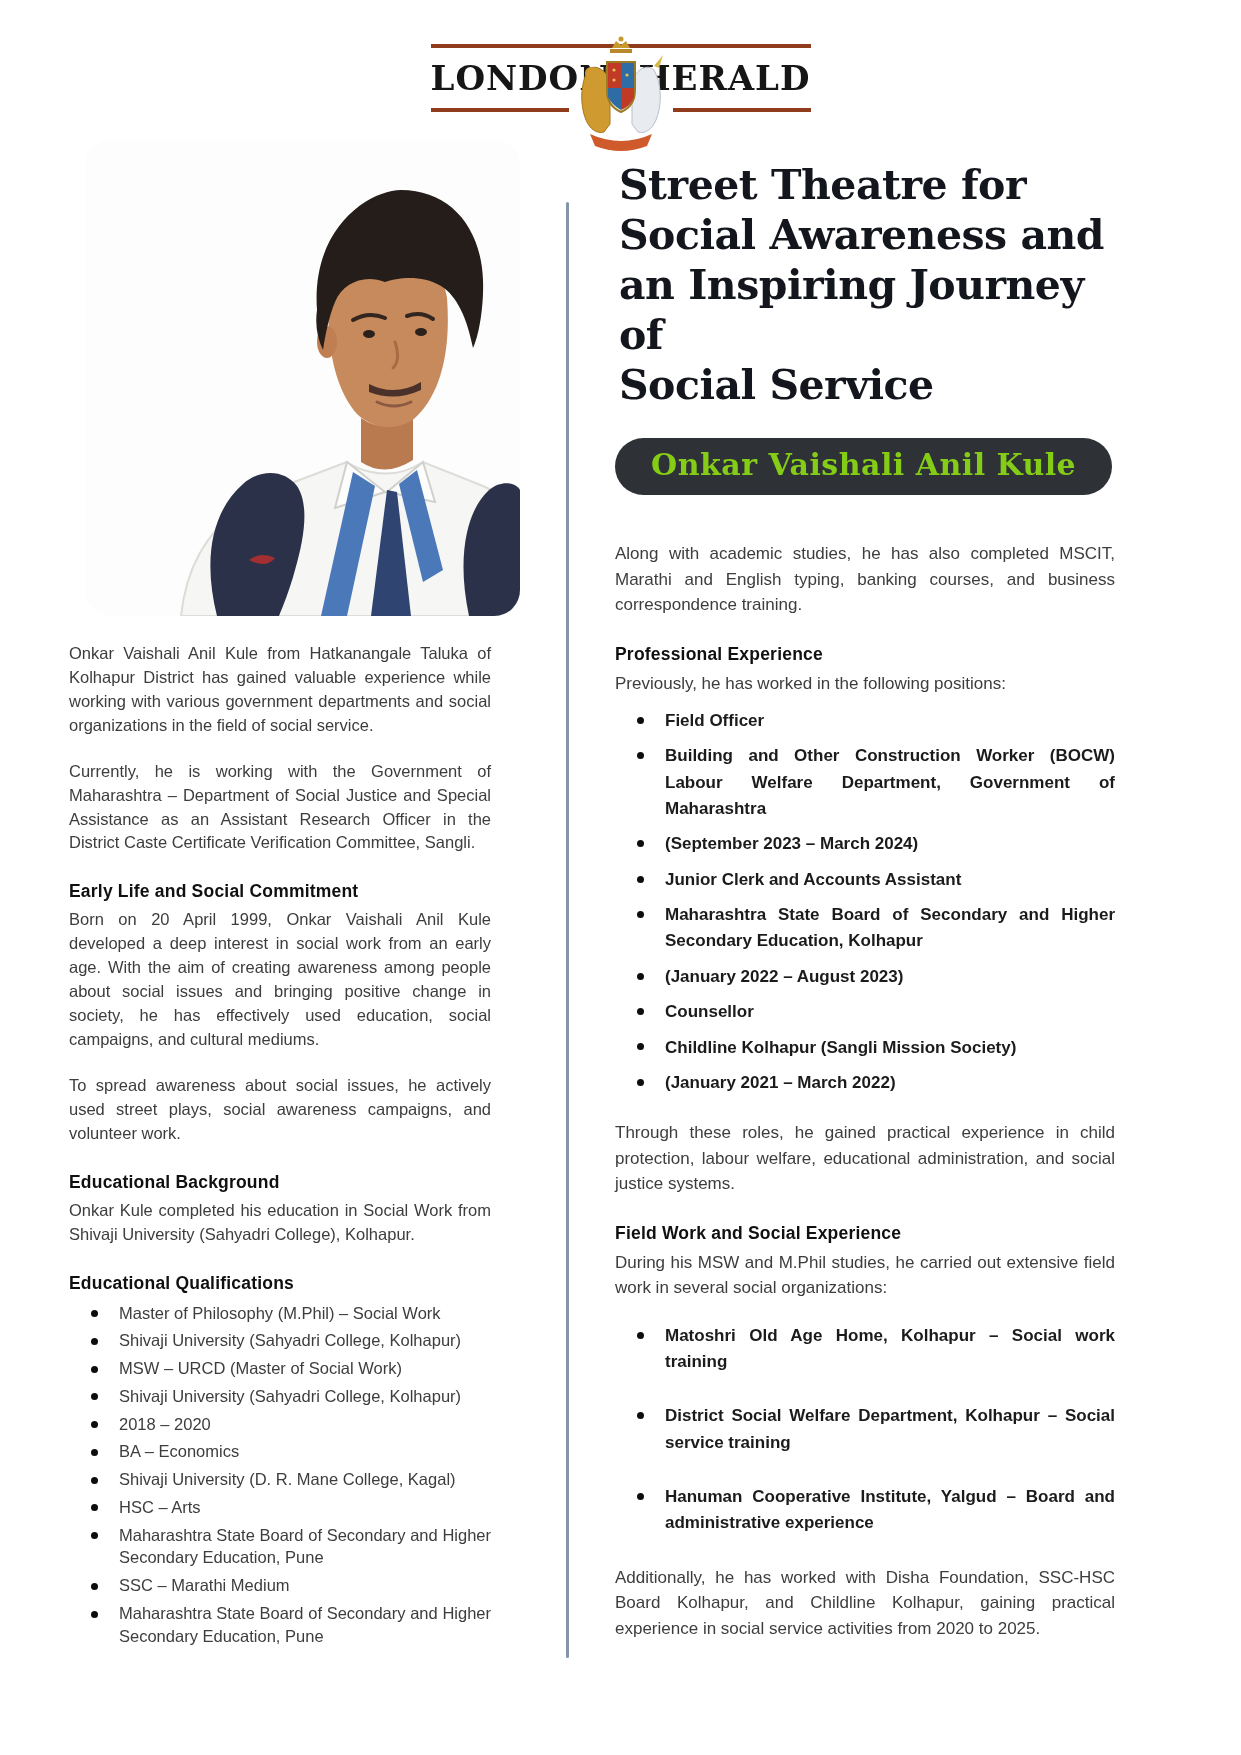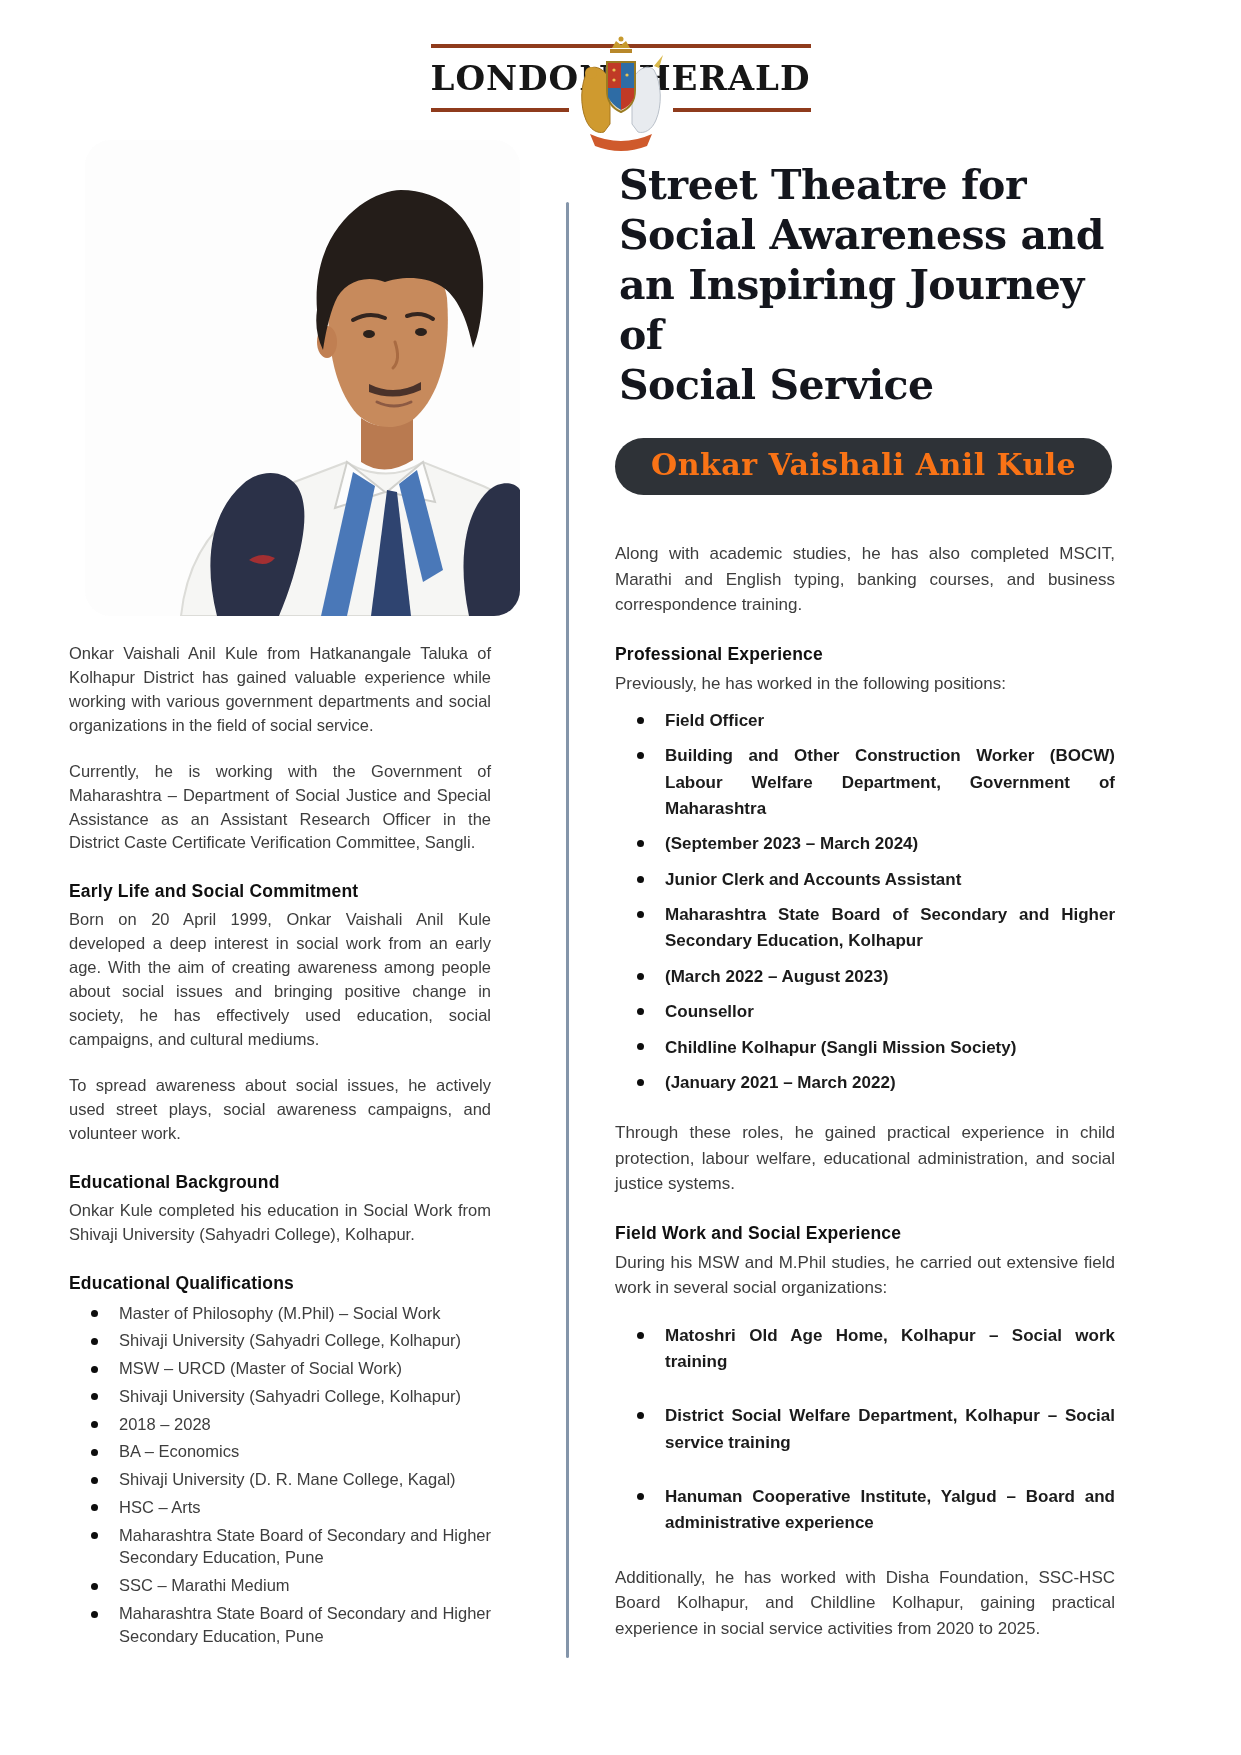--- a/index.html
+++ b/index.html
@@ -47,21 +47,21 @@
     margin:26px 0 6px 0; letter-spacing:0.2px;
   }
 
   
   .headline {
     font-family:"DejaVu Serif","Liberation Serif",serif; font-weight:700;
     font-size:41px; line-height:1.22; color:#14161d; letter-spacing:-0.5px;
     white-space:pre-line; margin:4px;
   }
   .name-badge {
-    display:inline-block; margin-top:24px; background:#2e3237; color:#f97316;
+    display:inline-block; margin-top:24px; background:#2e3237; color:#84cc16;
     font-family:"DejaVu Serif","Liberation Serif",serif; font-weight:700;
     font-size:30px; padding:9px 36px 13px 36px; border-radius:34px; letter-spacing:0.5px;
   }
   .after-badge { margin-top:46px; }
 
   
   .list { margin:8px 0 24px 0; }
   .li { position:relative; padding-left:50px; text-align:justify; }
   .li::before {
     content:""; position:absolute; left:22px; top:0.52em;
@@ -152,21 +152,21 @@
 
     <div class="section-heading">Educational Background</div>
     <p class="body-text">Onkar Kule completed his education in Social Work from Shivaji University (Sahyadri College), Kolhapur.</p>
 
     <div class="section-heading">Educational Qualifications</div>
     <div class="list">
       <div class="li li-plain">Master of Philosophy (M.Phil) – Social Work</div>
       <div class="li li-plain">Shivaji University (Sahyadri College, Kolhapur)</div>
       <div class="li li-plain">MSW – URCD (Master of Social Work)</div>
       <div class="li li-plain">Shivaji University (Sahyadri College, Kolhapur)</div>
-      <div class="li li-plain">2018 – 2028</div>
+      <div class="li li-plain">2018 – 2020</div>
       <div class="li li-plain">BA – Economics</div>
       <div class="li li-plain">Shivaji University (D. R. Mane College, Kagal)</div>
       <div class="li li-plain">HSC – Arts</div>
       <div class="li li-plain">Maharashtra State Board of Secondary and Higher Secondary Education, Pune</div>
       <div class="li li-plain">SSC – Marathi Medium</div>
       <div class="li li-plain">Maharashtra State Board of Secondary and Higher Secondary Education, Pune</div>
     </div>
   </div>
 
   <div class="col-right">
@@ -181,21 +181,21 @@
     <p class="body-text after-badge">Along with academic studies, he has also completed MSCIT, Marathi and English typing, banking courses, and business correspondence training.</p>
 
     <div class="section-heading">Professional Experience</div>
     <p class="body-text" style="margin-bottom:12px;">Previously, he has worked in the following positions:</p>
     <div class="list">
       <div class="li li-bold">Field Officer</div>
       <div class="li li-bold">Building and Other Construction Worker (BOCW) Labour Welfare Department, Government of Maharashtra</div>
       <div class="li li-bold">(September 2023 – March 2024)</div>
       <div class="li li-bold">Junior Clerk and Accounts Assistant</div>
       <div class="li li-bold">Maharashtra State Board of Secondary and Higher Secondary Education, Kolhapur</div>
-      <div class="li li-bold">(March 2022 – August 2023)</div>
+      <div class="li li-bold">(January 2022 – August 2023)</div>
       <div class="li li-bold">Counsellor</div>
       <div class="li li-bold">Childline Kolhapur (Sangli Mission Society)</div>
       <div class="li li-bold">(January 2021 – March 2022)</div>
     </div>
     <p class="body-text">Through these roles, he gained practical experience in child protection, labour welfare, educational administration, and social justice systems.</p>
 
     <div class="section-heading">Field Work and Social Experience</div>
     <p class="body-text" style="margin-bottom:22px;">During his MSW and M.Phil studies, he carried out extensive field work in several social organizations:</p>
     <div class="list">
       <div class="li li-bold li-fw">Matoshri Old Age Home, Kolhapur – Social work training</div>

